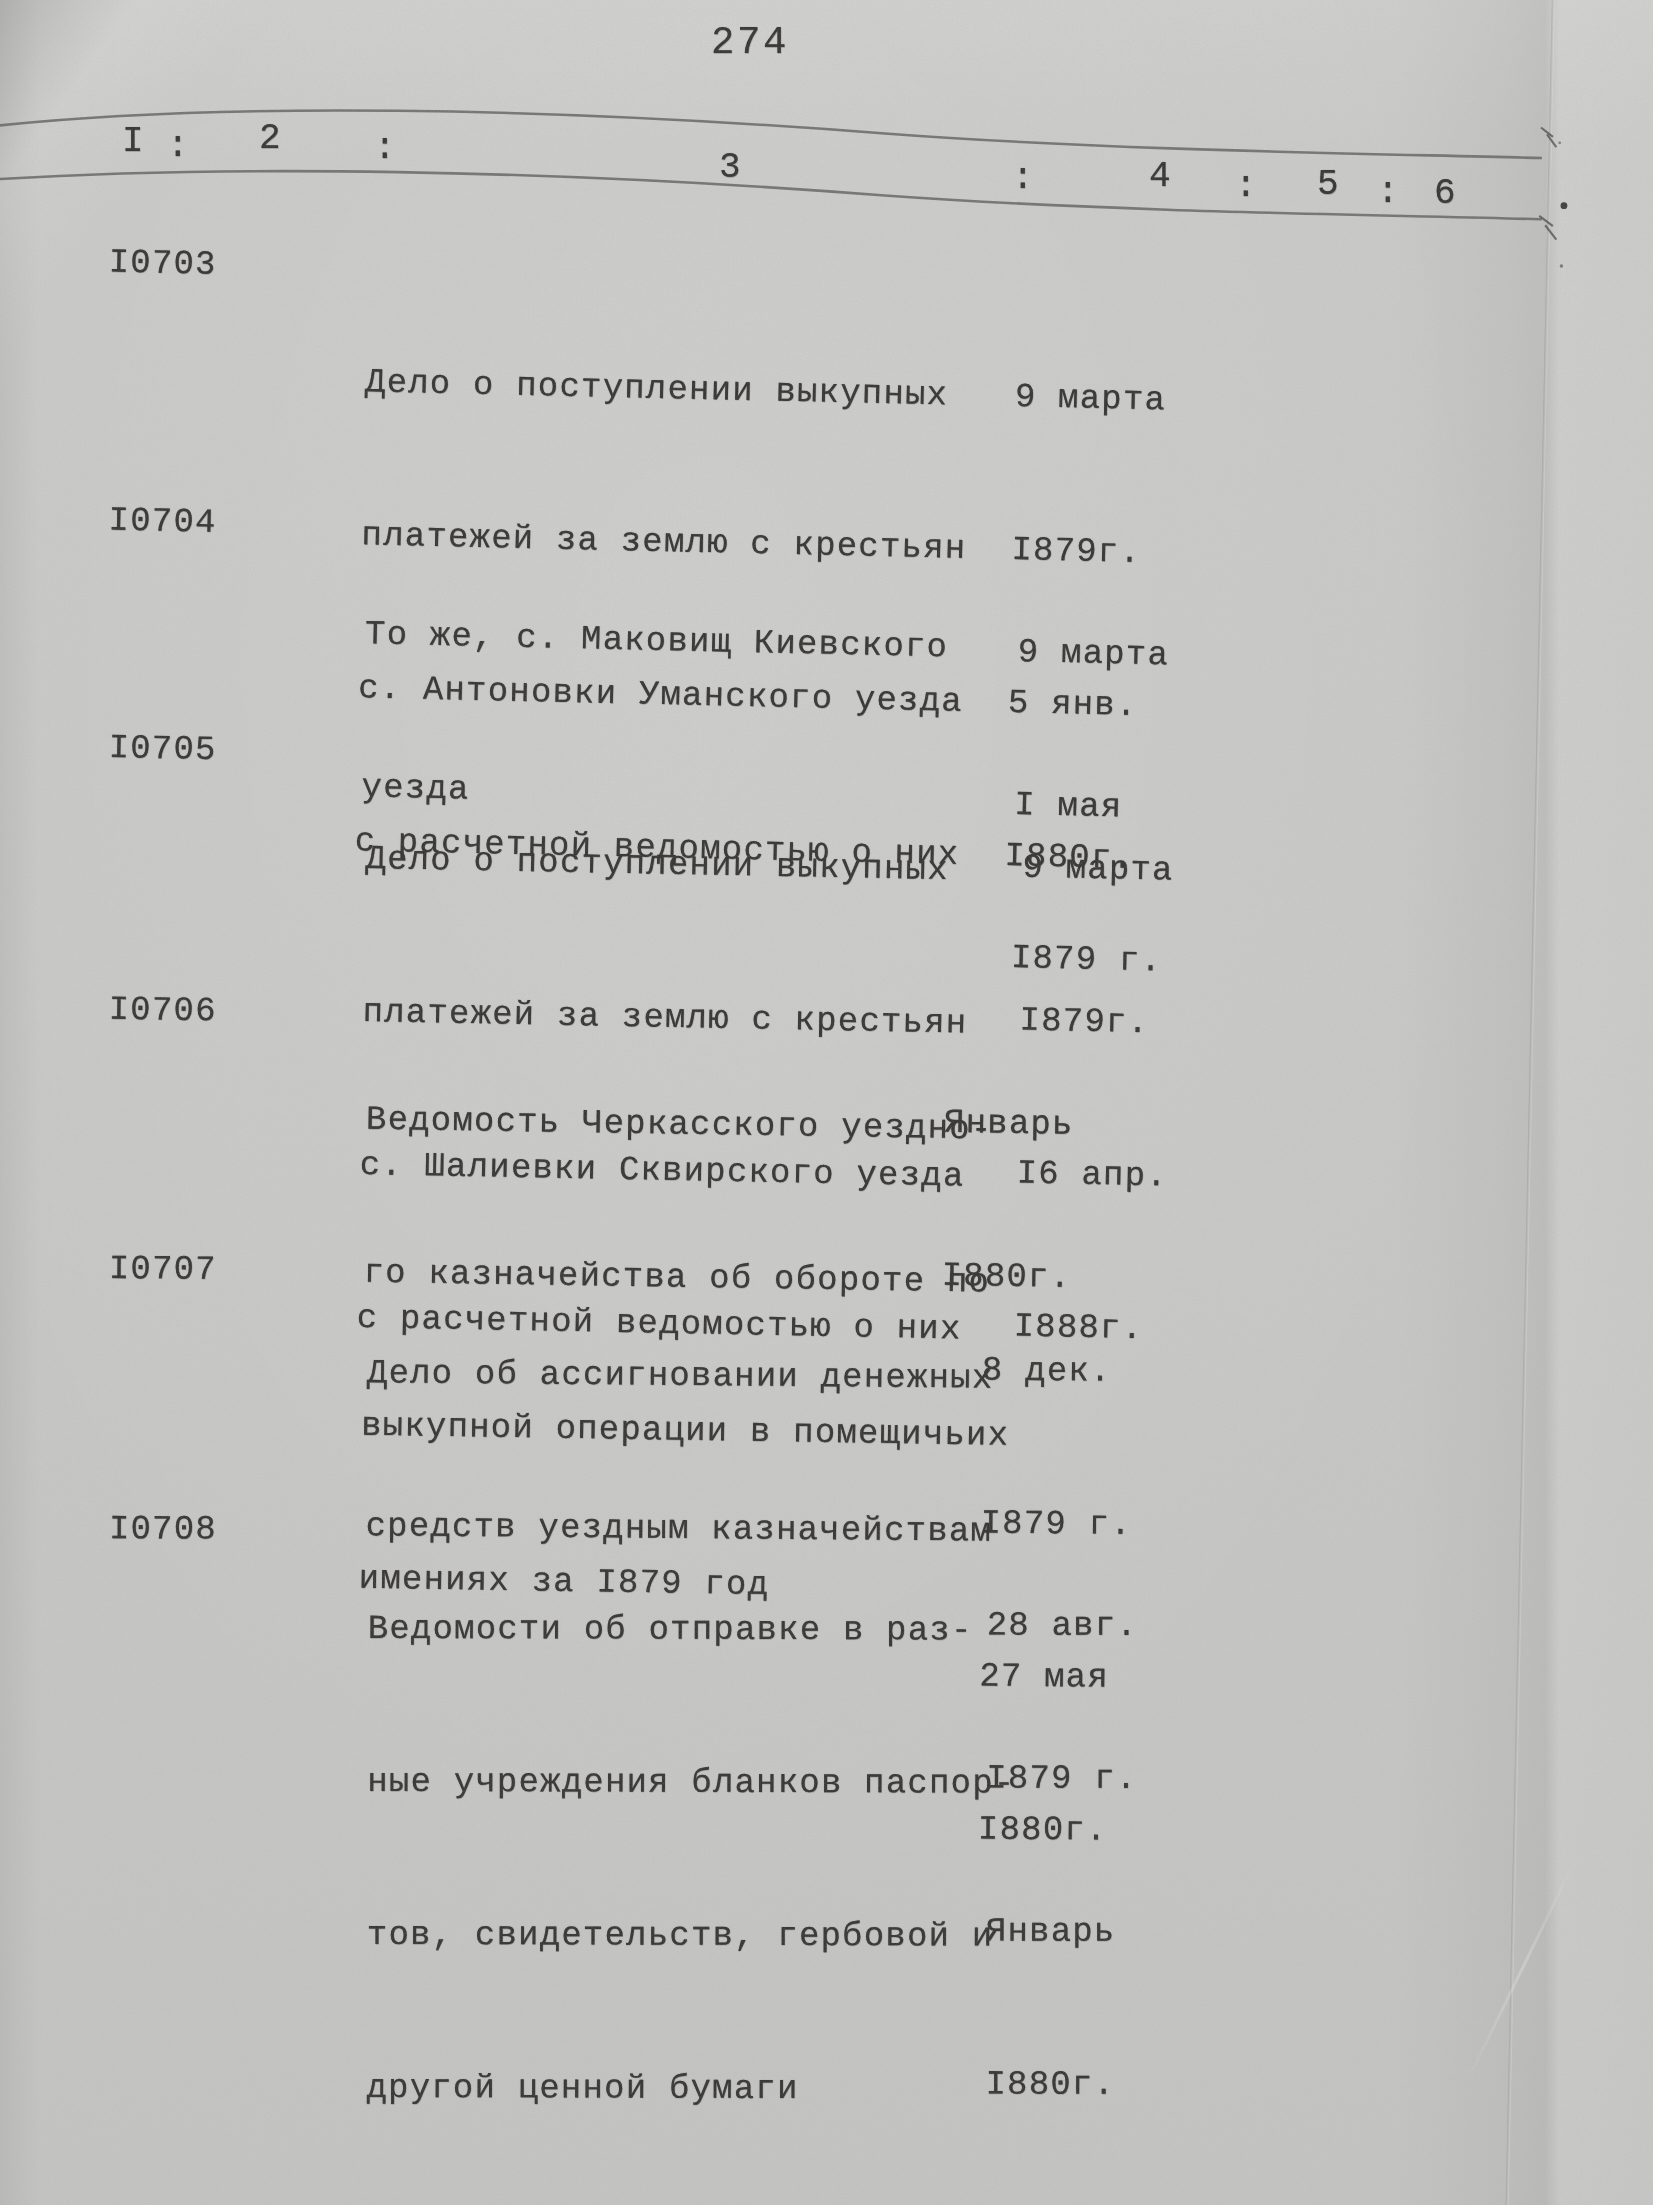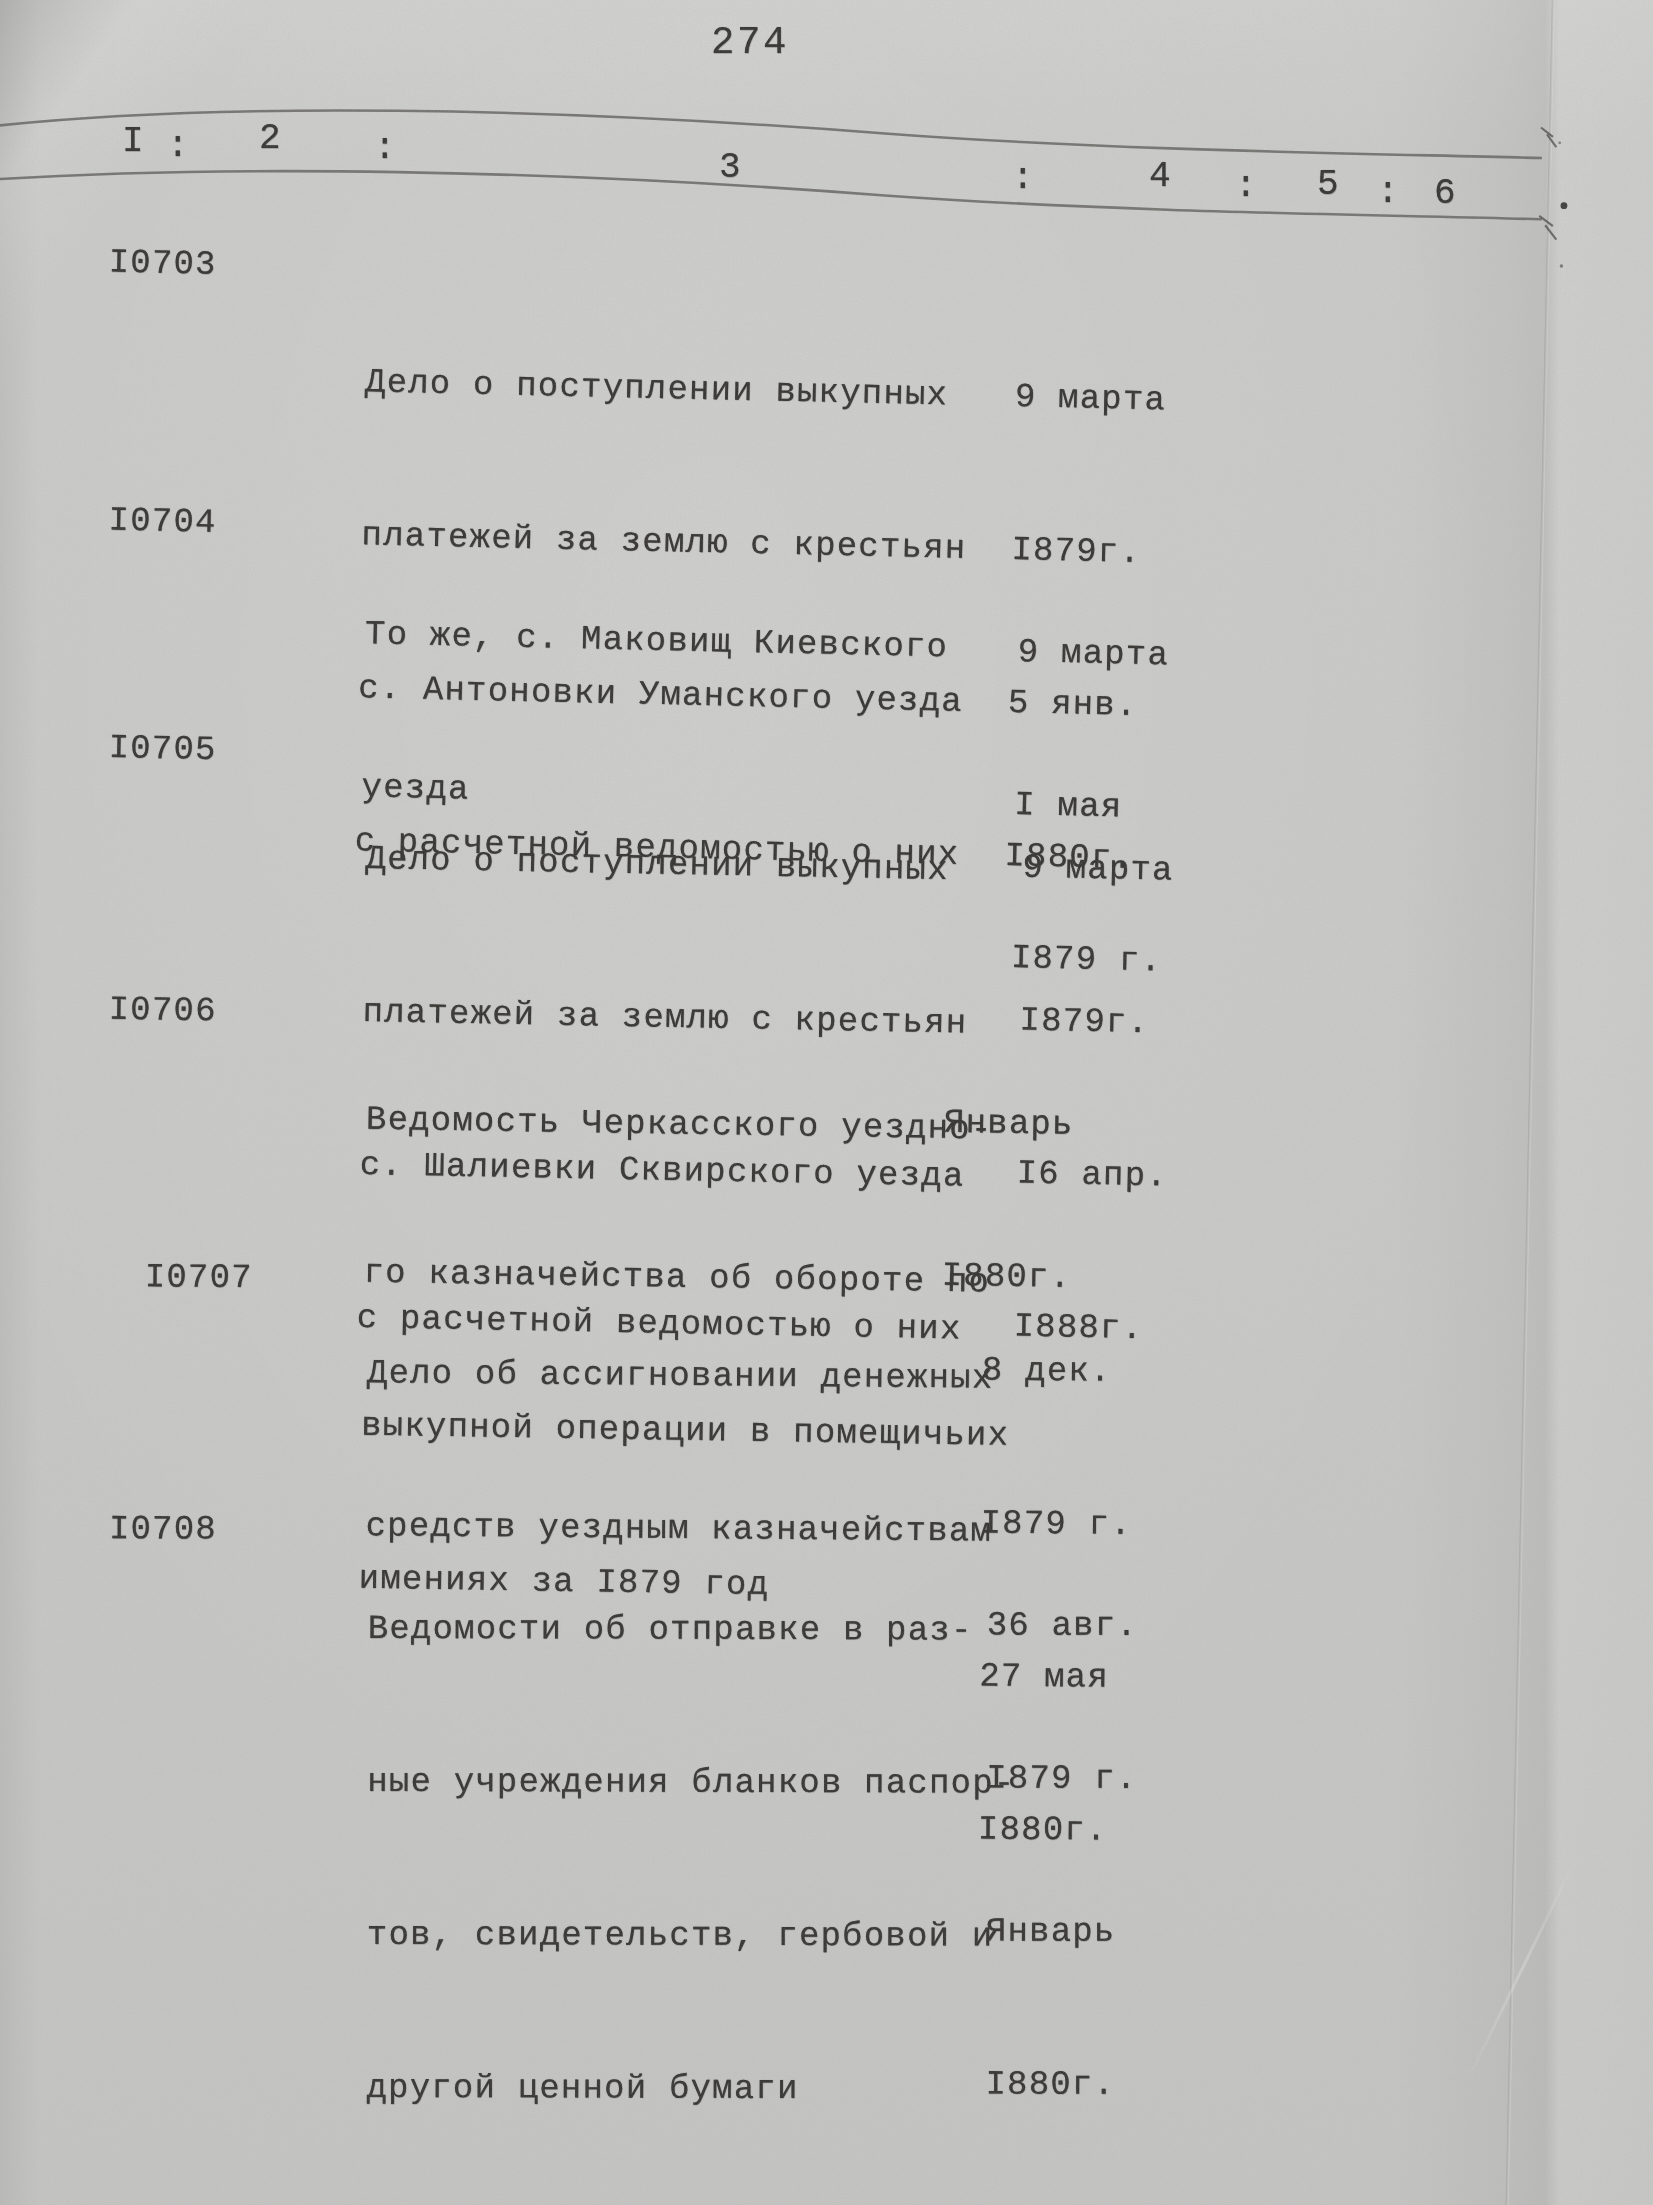--- a/index.html
+++ b/index.html
@@ -126,21 +126,21 @@
       <div class="ln">выкупной операции в помещичьих</div>
       <div class="ln">имениях за I879 год</div>
     </div>
     <div class="cell typed" style="left:946px;top:-6px;">
       <div class="ln">Январь</div>
       <div class="ln">I880г.</div>
     </div>
   </div>
 
   <div class="row" style="top:1243px;transform:rotate(0.5deg);">
-    <div class="cell num typed" style="top:8px;margin-left:36px;">I0707</div>
+    <div class="cell num typed" style="top:0px;">I0707</div>
     <div class="cell desc typed">
       <div class="ln">Дело об ассигновании денежных</div>
       <div class="ln">средств уездным казначействам</div>
     </div>
     <div class="cell typed" style="left:983px;top:-7.7px;">
       <div class="ln">8 дек.</div>
       <div class="ln">I879 г.</div>
       <div class="ln">27 мая</div>
       <div class="ln">I880г.</div>
     </div>
@@ -148,21 +148,21 @@
 
   <div class="row" style="top:1501px;transform:rotate(0.15deg);">
     <div class="cell num typed" style="top:3.4px;text-align:right;">I0708</div>
     <div class="cell desc typed">
       <div class="ln">Ведомости об отправке в раз-</div>
       <div class="ln">ные учреждения бланков паспор-</div>
       <div class="ln">тов, свидетельств, гербовой и</div>
       <div class="ln">другой ценной бумаги</div>
     </div>
     <div class="cell typed" style="left:987px;top:-5.1px;">
-      <div class="ln">36 авг.</div>
+      <div class="ln">28 авг.</div>
       <div class="ln">I879 г.</div>
       <div class="ln">Январь</div>
       <div class="ln">I880г.</div>
     </div>
   </div>
 
   <svg class="grain" width="1654" height="2205" viewBox="0 0 1944 2592">
     <filter id="grain-f">
       <feTurbulence type="fractalNoise" baseFrequency="0.9" numOctaves="2" stitchTiles="stitch"></feTurbulence>
       <feColorMatrix type="matrix" values="0 0 0 0 0.42  0 0 0 0 0.42  0 0 0 0 0.40  0 0 0 0.30 0"></feColorMatrix>

